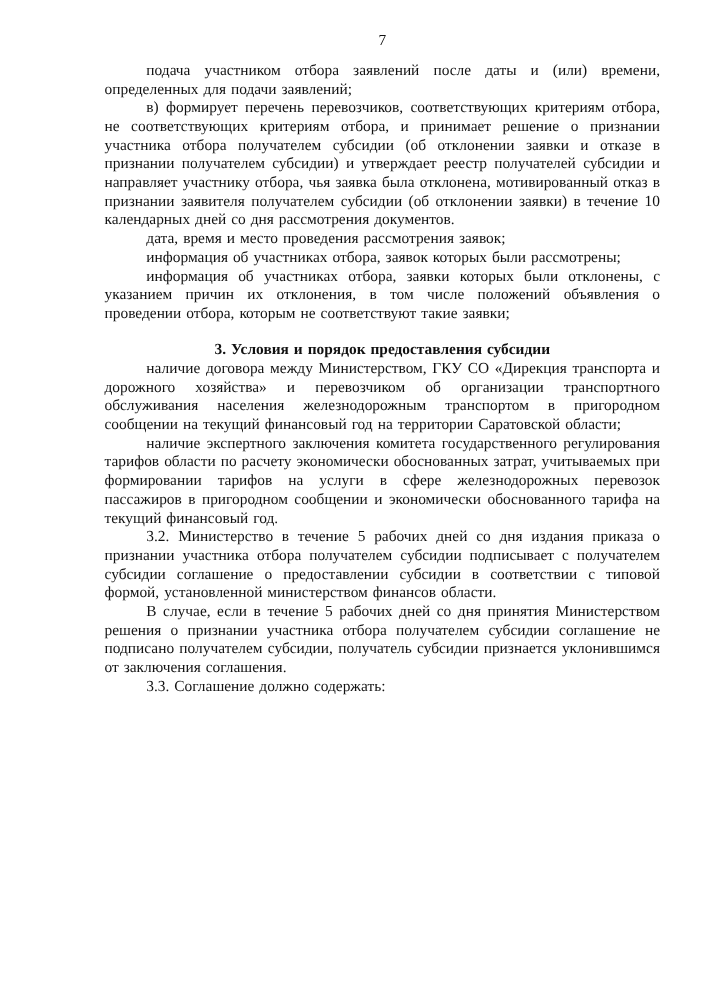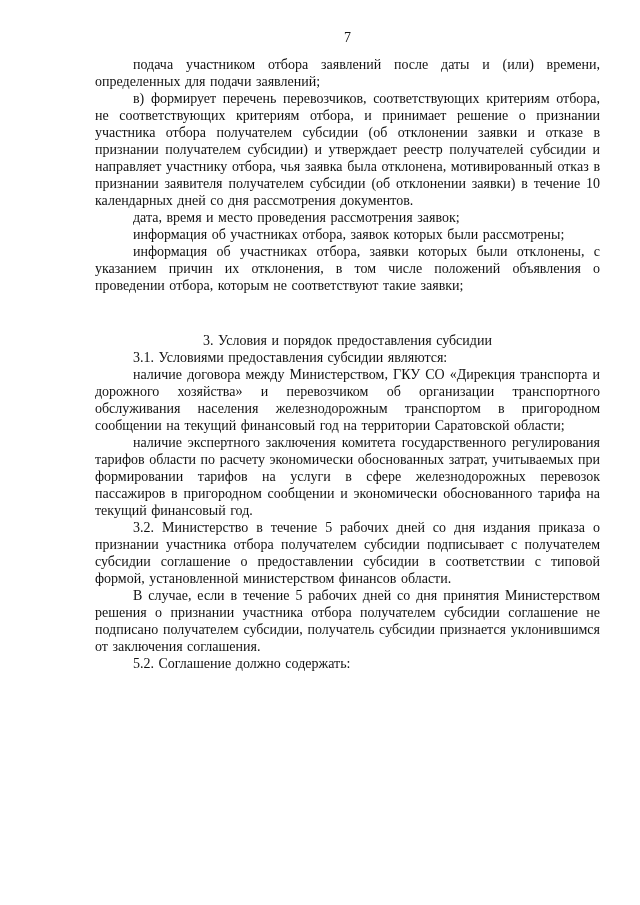--- a/index.html
+++ b/index.html
@@ -37,36 +37,35 @@
   }
   .content p {
     margin: 0;
     padding: 0;
     text-indent: 38px;
     word-spacing: 1px;
   }
   .content p.heading {
     text-indent: 0;
     text-align: center;
-    font-weight: normal;
-    margin-top: 38px;
+    font-weight: bold;
+    margin-top: 16px;
   }
 </style>
 </head>
 <body>
 
 <div class="page">
   <div class="page-number">7</div>
   <div class="content">
     <p>подача участником отбора заявлений после даты и (или) времени, определенных для подачи заявлений;</p>
     <p>в) формирует перечень перевозчиков, соответствующих критериям отбора, не соответствующих критериям отбора, и принимает решение о признании участника отбора получателем субсидии (об отклонении заявки и отказе в признании получателем субсидии) и утверждает реестр получателей субсидии и направляет участнику отбора, чья заявка была отклонена, мотивированный отказ в признании заявителя получателем субсидии (об отклонении заявки) в течение 10 календарных дней со дня рассмотрения документов.</p>
     <p>дата, время и место проведения рассмотрения заявок;</p>
     <p>информация об участниках отбора, заявок которых были рассмотрены;</p>
     <p>информация об участниках отбора, заявки которых были отклонены, с указанием причин их отклонения, в том числе положений объявления о проведении отбора, которым не соответствуют такие заявки;</p>
     <p class="heading">3. Условия и порядок предоставления субсидии</p>
-    <p>3.1. Условиями предоставления субсидии являются:</p>
     <p>наличие договора между Министерством, ГКУ СО «Дирекция транспорта и дорожного хозяйства» и перевозчиком об организации транспортного обслуживания населения железнодорожным транспортом в пригородном сообщении на текущий финансовый год на территории Саратовской области;</p>
     <p>наличие экспертного заключения комитета государственного регулирования тарифов области по расчету экономически обоснованных затрат, учитываемых при формировании тарифов на услуги в сфере железнодорожных перевозок пассажиров в пригородном сообщении и экономически обоснованного тарифа на текущий финансовый год.</p>
     <p>3.2. Министерство в течение 5 рабочих дней со дня издания приказа о признании участника отбора получателем субсидии подписывает с получателем субсидии соглашение о предоставлении субсидии в соответствии с типовой формой, установленной министерством финансов области.</p>
     <p>В случае, если в течение 5 рабочих дней со дня принятия Министерством решения о признании участника отбора получателем субсидии соглашение не подписано получателем субсидии, получатель субсидии признается уклонившимся от заключения соглашения.</p>
-    <p>5.2. Соглашение должно содержать:</p>
+    <p>3.3. Соглашение должно содержать:</p>
   </div>
 </div>
 
 </body></html>

